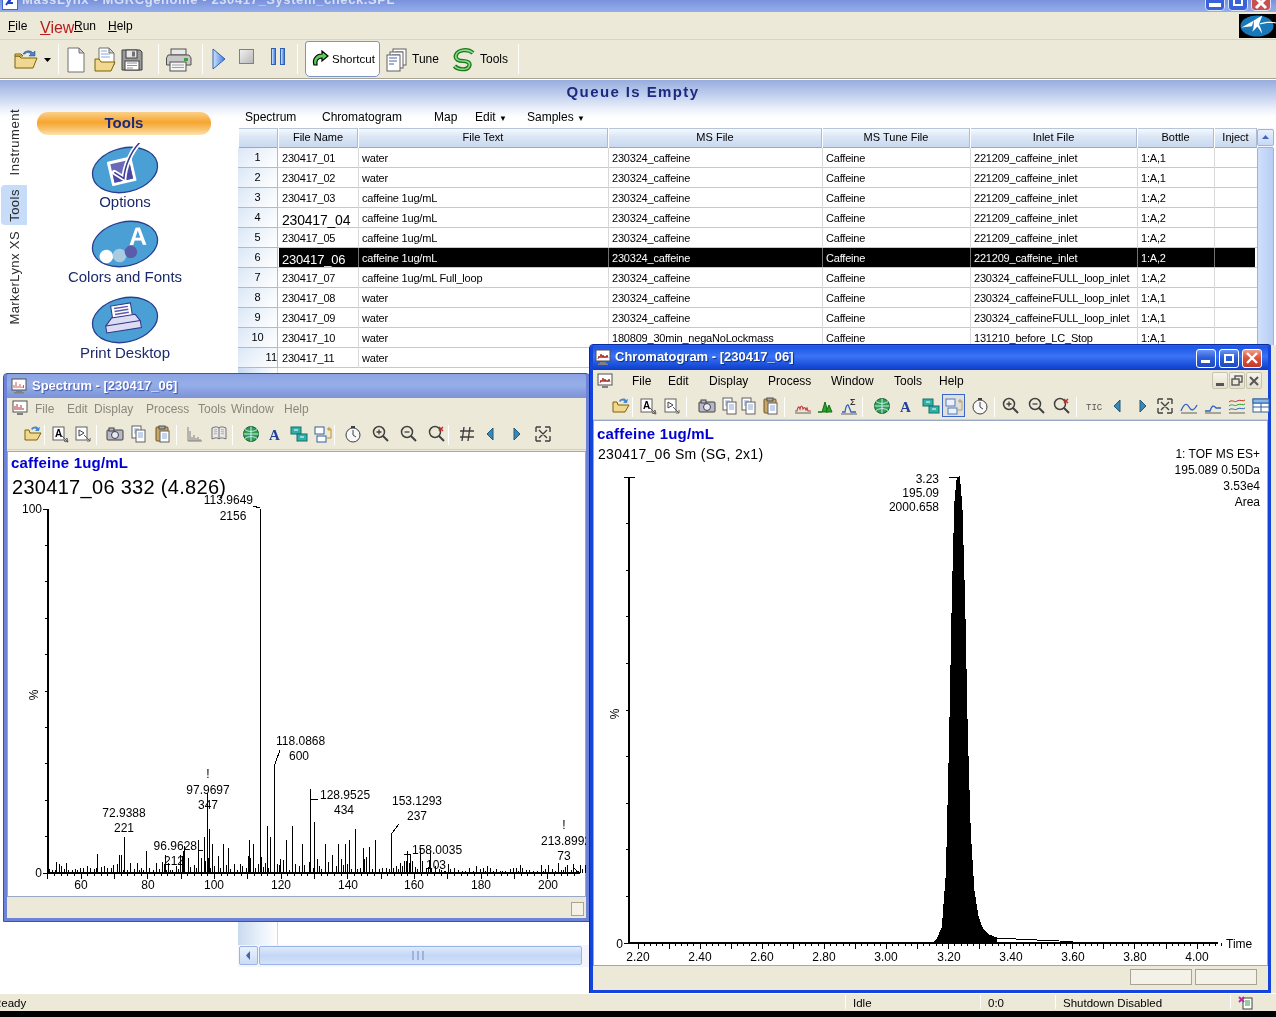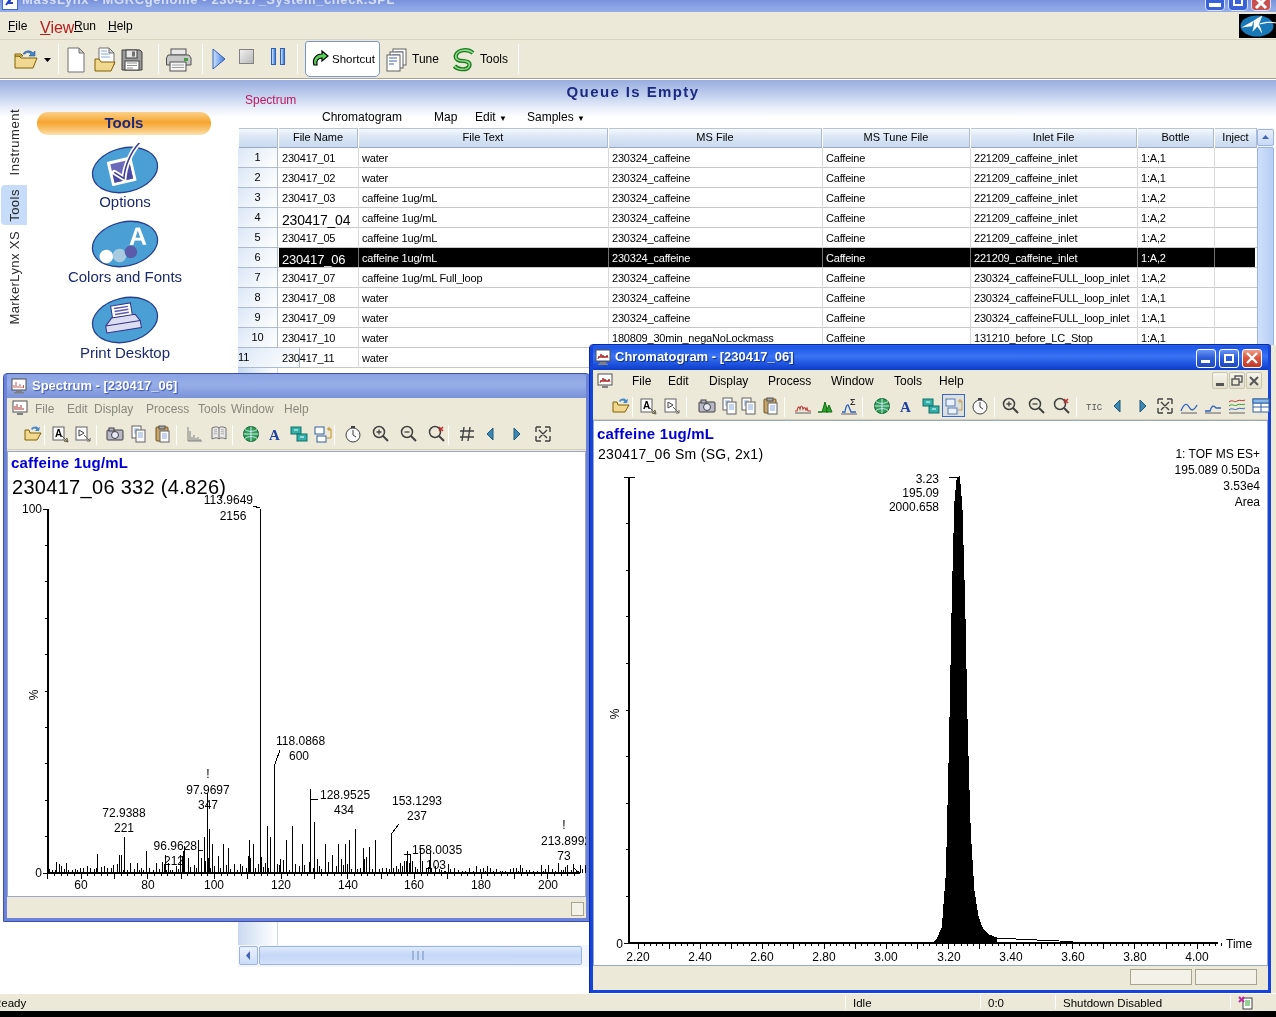--- a/index.html
+++ b/index.html
@@ -138,21 +138,21 @@
       <ellipse cx="37" cy="27" rx="33" ry="22" fill="#4a9fd4" stroke="#2a3f8e" stroke-width="1.3"></ellipse>
       <g transform="rotate(4 37 27)">
         <rect x="25" y="11" width="20" height="13" fill="#fff" stroke="#333388"></rect>
         <path d="M28 14 L42 14 M28 17 L42 17 M28 20 L42 20" stroke="#5a5ab0" stroke-width="1.5"></path>
         <path d="M17 30 L24 23 L48 23 L52 30 L52 37 L17 37 Z" fill="#dcdcf2" stroke="#333388"></path>
         <path d="M17 30 L52 30" stroke="#333388"></path>
       </g>
     </g>
   </svg>
 <div class="abs" style="left:45px;top:344px;width:160px;text-align:center;font-size:15px;color:#1b2a6b">Print Desktop</div>
-<div class="abs" style="left:245px;top:93px;font-size:12px;color:#be185d">Spectrum</div>
+<div class="abs" style="left:245px;top:110px;font-size:12px;color:#000000">Spectrum</div>
 <div class="abs" style="left:322px;top:110px;font-size:12px;color:#000">Chromatogram</div>
 <div class="abs" style="left:434px;top:110px;font-size:12px;color:#000">Map</div>
 <div class="abs" style="left:475px;top:110px;font-size:12px;color:#000">Edit <span style="font-size:8px">▼</span></div>
 <div class="abs" style="left:527px;top:110px;font-size:12px;color:#000">Samples <span style="font-size:8px">▼</span></div>
 <div class="abs" style="left:238px;top:128px;width:1019px;height:20px;background:linear-gradient(180deg,#f5f9fe 0%,#dce7f6 40%,#c9d9ee 100%);border-top:1px solid #b8c4d8;border-bottom:1px solid #9aaac4"></div>
 <div class="abs" style="left:238px;top:128px;width:40px;height:20px;border-right:1px solid #aebacd;border-left:1px solid #fff;font-size:11px;color:#000;text-align:center;line-height:19px;overflow:hidden"></div>
 <div class="abs" style="left:278px;top:128px;width:80px;height:20px;border-right:1px solid #aebacd;border-left:1px solid #fff;font-size:11px;color:#000;text-align:center;line-height:19px;overflow:hidden">File Name</div>
 <div class="abs" style="left:358px;top:128px;width:250px;height:20px;border-right:1px solid #aebacd;border-left:1px solid #fff;font-size:11px;color:#000;text-align:center;line-height:19px;overflow:hidden">File Text</div>
 <div class="abs" style="left:608px;top:128px;width:214px;height:20px;border-right:1px solid #aebacd;border-left:1px solid #fff;font-size:11px;color:#000;text-align:center;line-height:19px;overflow:hidden">MS File</div>
 <div class="abs" style="left:822px;top:128px;width:148px;height:20px;border-right:1px solid #aebacd;border-left:1px solid #fff;font-size:11px;color:#000;text-align:center;line-height:19px;overflow:hidden">MS Tune File</div>
@@ -304,21 +304,21 @@
 <div class="abs" style="left:974px;top:332px;width:161px;font-size:11px;letter-spacing:-0.2px;color:#000;white-space:nowrap;overflow:hidden">131210_before_LC_Stop</div>
 <div class="abs" style="left:1141px;top:332px;width:72px;font-size:11px;letter-spacing:-0.2px;color:#000;white-space:nowrap;overflow:hidden">1:A,1</div>
 <div class="abs" style="left:358px;top:328px;width:1px;height:20px;background:#d8d8d8"></div>
 <div class="abs" style="left:608px;top:328px;width:1px;height:20px;background:#d8d8d8"></div>
 <div class="abs" style="left:822px;top:328px;width:1px;height:20px;background:#d8d8d8"></div>
 <div class="abs" style="left:970px;top:328px;width:1px;height:20px;background:#d8d8d8"></div>
 <div class="abs" style="left:1137px;top:328px;width:1px;height:20px;background:#d8d8d8"></div>
 <div class="abs" style="left:1214px;top:328px;width:1px;height:20px;background:#d8d8d8"></div>
 <div class="abs" style="left:1257px;top:328px;width:1px;height:20px;background:#d8d8d8"></div>
 <div class="abs" style="left:238px;top:348px;width:1019px;height:20px;background:#fff;border-bottom:1px solid #c8c8c8"></div>
-<div class="abs" style="left:238px;top:348px;width:62px;height:20px;background:linear-gradient(135deg,#dbe7f7 0%,#eef4fb 50%,#ffffff 100%);border-right:1px solid #aebacd;border-bottom:1px solid #aebacd;font-size:11px;text-align:left;line-height:19px">11</div>
+<div class="abs" style="left:238px;top:348px;width:40px;height:20px;background:linear-gradient(135deg,#dbe7f7 0%,#eef4fb 50%,#ffffff 100%);border-right:1px solid #aebacd;border-bottom:1px solid #aebacd;font-size:11px;text-align:right;line-height:19px">11</div>
 <div class="abs" style="left:282px;top:352px;width:74px;font-size:11px;letter-spacing:-0.2px;color:#000;white-space:nowrap;overflow:hidden">230417_11</div>
 <div class="abs" style="left:362px;top:352px;width:244px;font-size:11px;letter-spacing:-0.2px;color:#000;white-space:nowrap;overflow:hidden">water</div>
 <div class="abs" style="left:612px;top:352px;width:208px;font-size:11px;letter-spacing:-0.2px;color:#000;white-space:nowrap;overflow:hidden">230324_caffeine</div>
 <div class="abs" style="left:826px;top:352px;width:142px;font-size:11px;letter-spacing:-0.2px;color:#000;white-space:nowrap;overflow:hidden">Caffeine</div>
 <div class="abs" style="left:974px;top:352px;width:161px;font-size:11px;letter-spacing:-0.2px;color:#000;white-space:nowrap;overflow:hidden"></div>
 <div class="abs" style="left:1141px;top:352px;width:72px;font-size:11px;letter-spacing:-0.2px;color:#000;white-space:nowrap;overflow:hidden">1:A,1</div>
 <div class="abs" style="left:358px;top:348px;width:1px;height:20px;background:#d8d8d8"></div>
 <div class="abs" style="left:608px;top:348px;width:1px;height:20px;background:#d8d8d8"></div>
 <div class="abs" style="left:822px;top:348px;width:1px;height:20px;background:#d8d8d8"></div>
 <div class="abs" style="left:970px;top:348px;width:1px;height:20px;background:#d8d8d8"></div>

